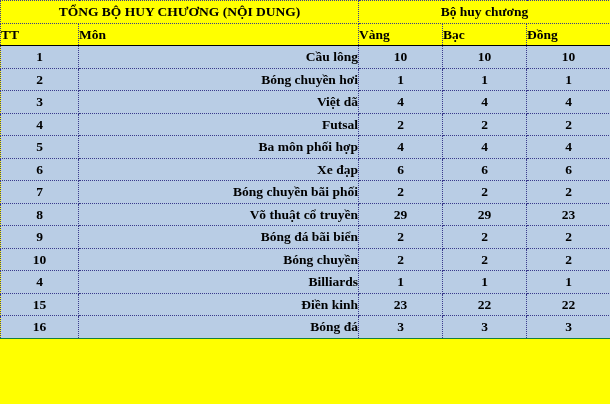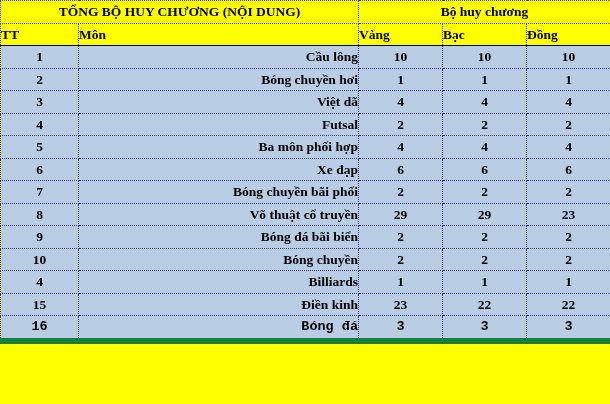--- a/index.html
+++ b/index.html
@@ -68,21 +68,21 @@
   .col-tt { width: 78px; }
   .col-name { width: 280px; }
   .col-g { width: 84px; }
   .col-s { width: 84px; }
   .col-b { width: 84px; }
 
   
   td.sep-left { border-left: 1px solid #000000; }
   td.sep-right { border-right: 1px solid #000000; }
   tr.first-data td { border-top: 1px solid #000000; }
-  tr.last-data td { border-bottom: 6px solid #15803d; font-family: Liberation Mono, monospace; }
+  tr.last-data td { border-bottom: 1px solid #15803d; }
 </style>
 </head>
 <body>
 
 <div class="sheet">
   <table class="medal">
     <colgroup>
       <col class="col-tt">
       <col class="col-name">
       <col class="col-g">

